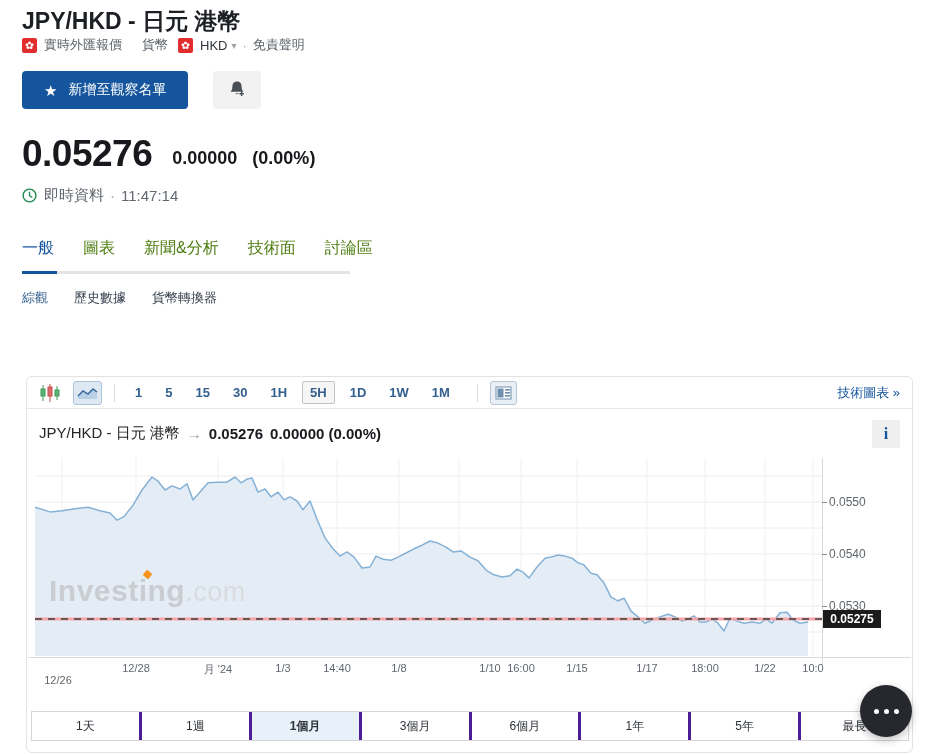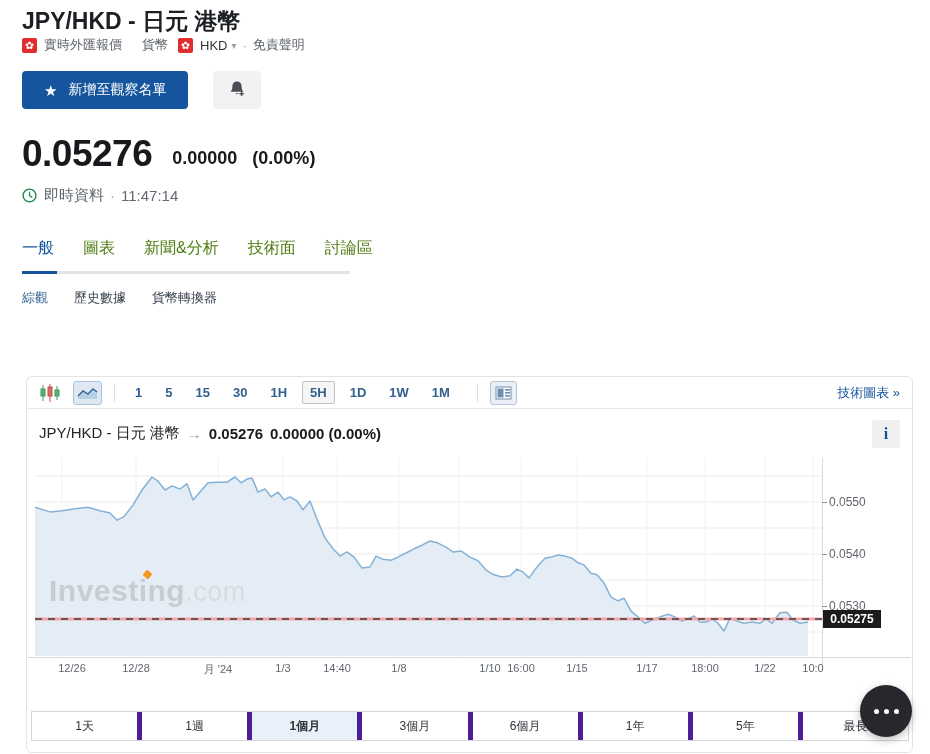--- a/index.html
+++ b/index.html
@@ -70,21 +70,21 @@
               border-radius:1px; transform:rotate(40deg); }
   .x-axis-line { position:absolute; left:1px; width:883px; top:280px; height:1px; background:#d9d9d9; }
   .y-axis-line { position:absolute; left:795px; top:81px; width:1px; height:207px; background:#d9d9d9; }
   .x-label { position:absolute; top:285px; transform:translateX(-50%); font-size:11px; color:#60666d; white-space:nowrap; }
   .y-label { position:absolute; left:802px; transform:translateY(-50%); font-size:12px; color:#60666d; }
   .y-tick { position:absolute; left:795px; width:5px; height:1px; background:#8d9399; }
   .price-tag { position:absolute; left:796px; width:58px; height:18px; background:#1b1b1b; color:#fff;
                font-size:12px; font-weight:bold; display:flex; align-items:center; justify-content:center; }
   .periods { position:absolute; left:4px; top:334px; width:878px; height:30px; border:1px solid #d6d6d6; display:flex; }
   .period { flex:1; display:flex; align-items:center; justify-content:center; font-size:12px;
-            color:#2e3338; border-right:5px solid #4c1d95; cursor:pointer; background:#fff; }
+            color:#2e3338; border-right:3px solid #4c1d95; cursor:pointer; background:#fff; }
   .period:last-child { border-right:none; }
   .period.active { background:#e8f1fa; font-weight:bold; }
   .fab { position:absolute; left:833px; top:308px; width:52px; height:52px; border-radius:50%;
          background:#26282e; border:none; display:flex; align-items:center; justify-content:center;
          gap:5px; cursor:pointer; box-shadow:0 3px 8px rgba(0,0,0,0.25); }
   .fab i { width:5px; height:5px; border-radius:50%; background:#fff; }
 </style>
 </head>
 <body>
 
@@ -261,21 +261,21 @@
       </svg>
     <div class="watermark">
       <span class="wm-flame"></span>
       <span>Investing</span><span class="suffix">.com</span>
     </div>
   </div>
 
   <div class="x-axis-line"></div>
   <div class="y-axis-line"></div>
   <div id="x-labels">
-      <span class="x-label" style="left: 45px;">12/26</span>
+      <span class="x-label" style="left: 31px; margin-top: 12px;">12/26</span>
       <span class="x-label" style="left: 109px;">12/28</span>
       <span class="x-label" style="left: 191px;">月 '24</span>
       <span class="x-label" style="left: 256px;">1/3</span>
       <span class="x-label" style="left: 310px;">14:40</span>
       <span class="x-label" style="left: 372px;">1/8</span>
       <span class="x-label" style="left: 432px; margin-left: 31px;">1/10</span>
       <span class="x-label" style="left: 494px;">16:00</span>
       <span class="x-label" style="left: 550px;">1/15</span>
       <span class="x-label" style="left: 620px;">1/17</span>
       <span class="x-label" style="left: 678px;">18:00</span>

